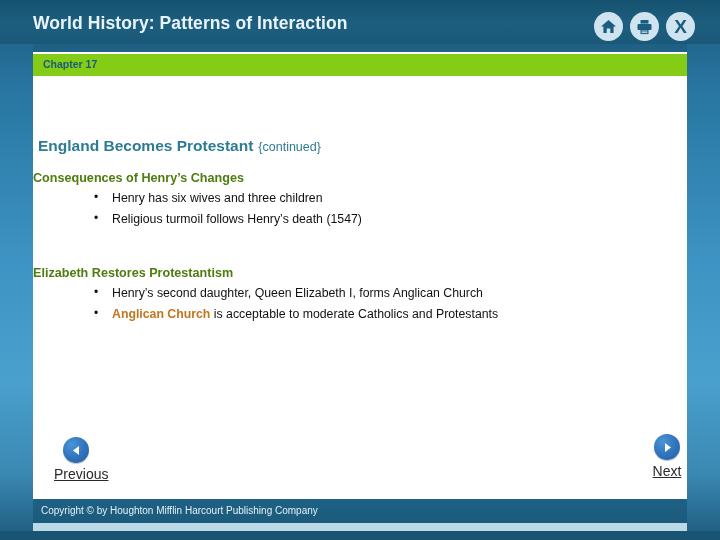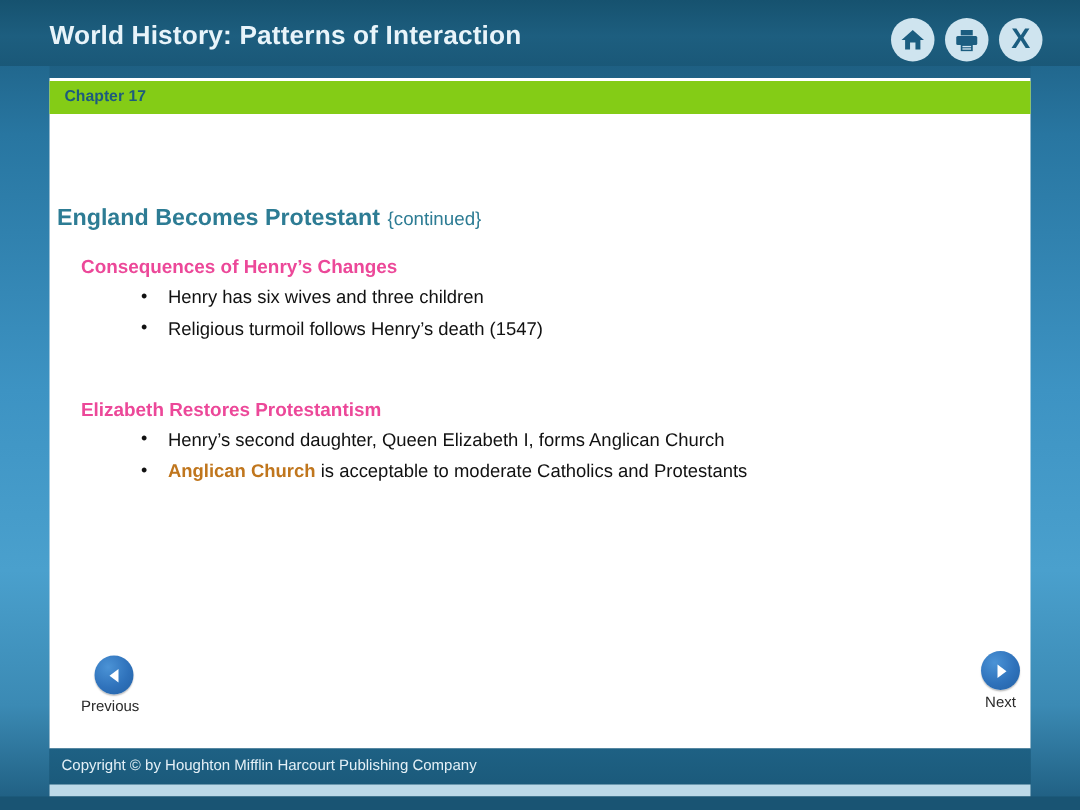--- a/index.html
+++ b/index.html
@@ -135,22 +135,21 @@
     position: absolute;
     left: 0;
     width: 654px;
   }
   .section-1 { top: 95px; }
   .section-2 { top: 190px; }
 
   .section-title {
     font-size: 12.6px;
     font-weight: bold;
-    color: #ec4899;
-    margin-left: 21px;
+    color: #4d7c0f;
   }
   ul.bullets {
     list-style: none;
     margin: 6px 0 0 0;
     padding: 0;
   }
   ul.bullets li {
     position: relative;
     font-size: 12.3px;
     color: #111111;
@@ -192,23 +191,24 @@
     border-radius: 50%;
     background: radial-gradient(circle at 35% 30%, #4b93d6 0%, #2f72bb 55%, #2360a4 100%);
     display: flex;
     align-items: center;
     justify-content: center;
     box-shadow: 0 1px 1px rgba(0,0,0,0.25);
   }
   .nav-prev .circle-btn { margin-left: 13px; }
   .nav-next .circle-btn { margin: 0 auto; }
   .nav-caption {
-    font-size: 10px;
+    font-size: 14px;
     color: #2a2a2a;
     margin-top: 3px;
+    text-decoration: underline;
   }
   .nav-prev .nav-caption { margin-left: 4px; }
 
   .continued {
     position: absolute;
     left: 574px; top: 509px;
     font-size: 11.5px;
     font-style: italic;
     font-weight: bold;
     color: #1d5b7d;

